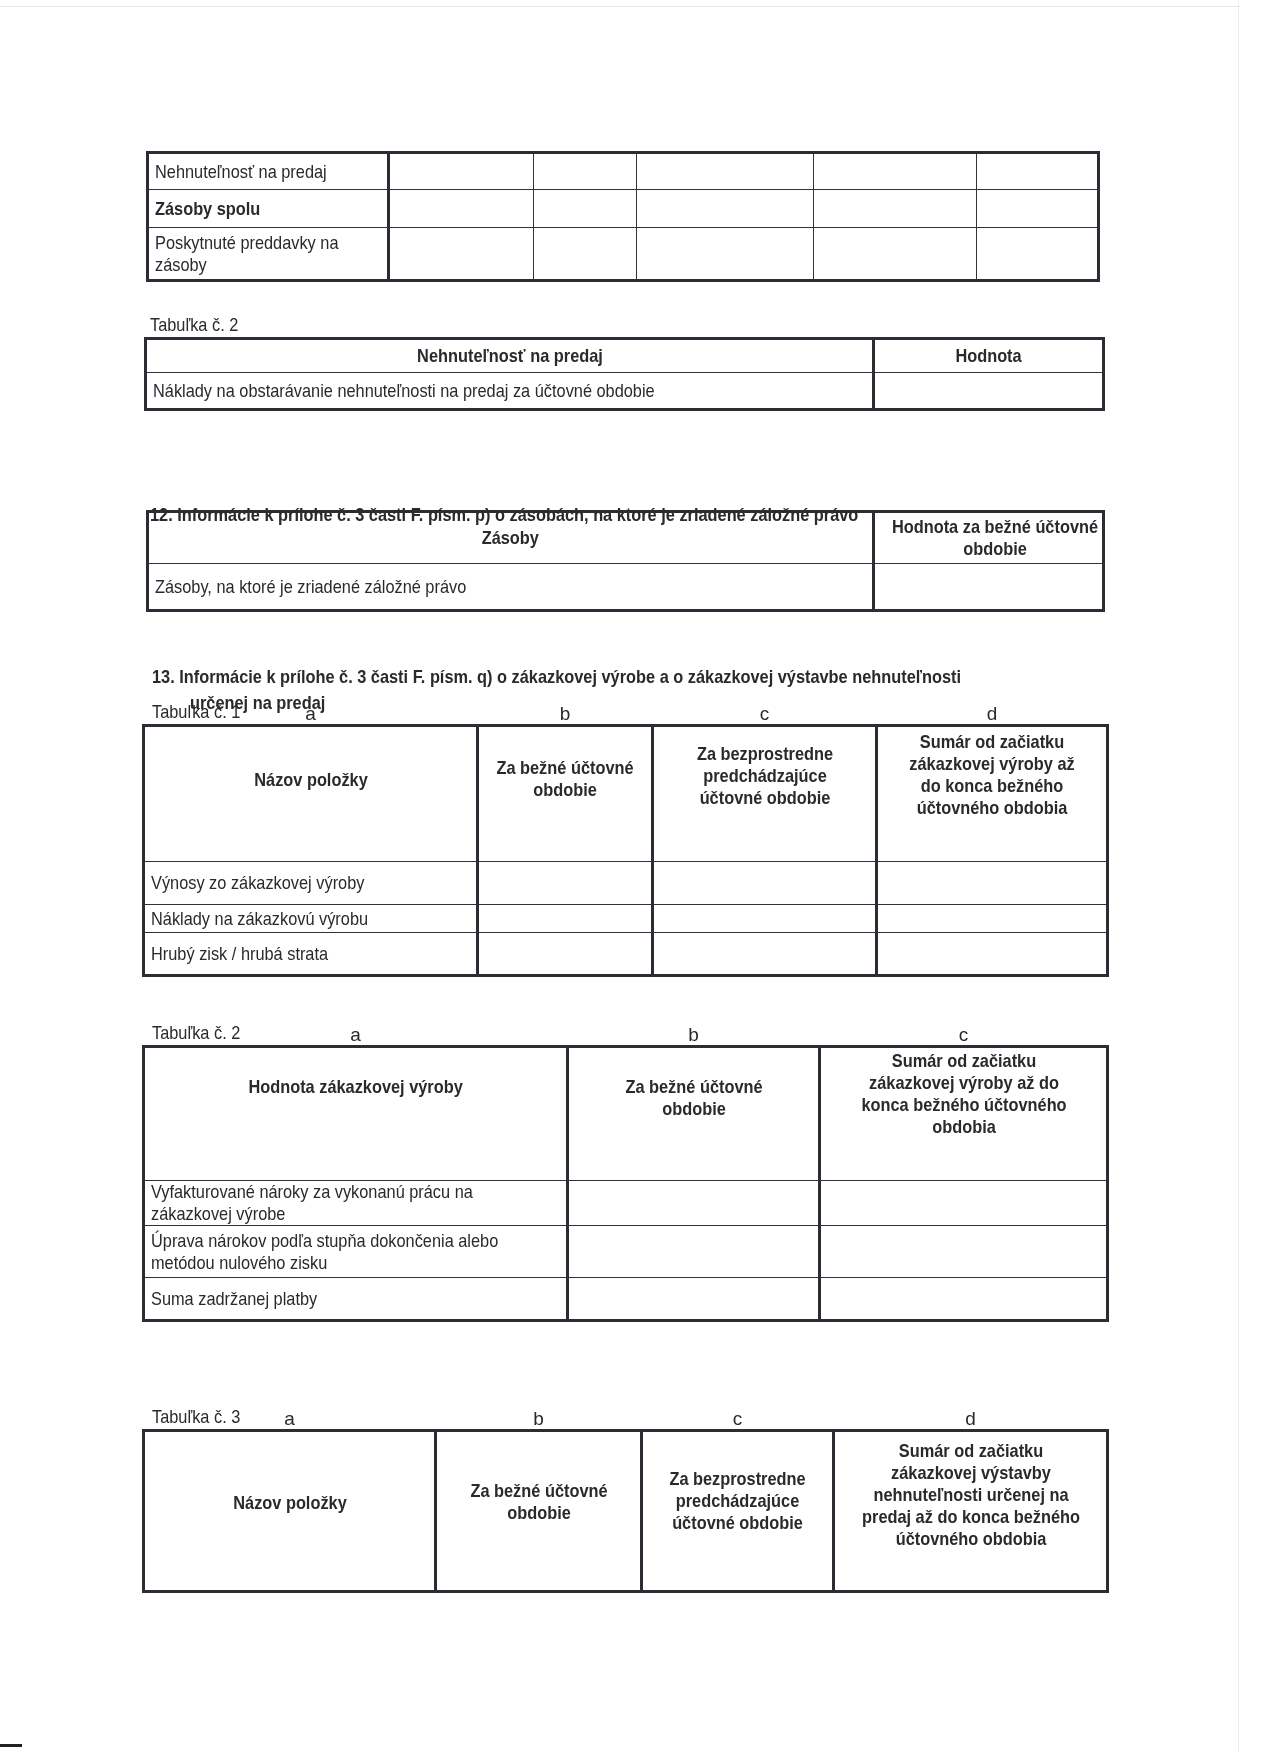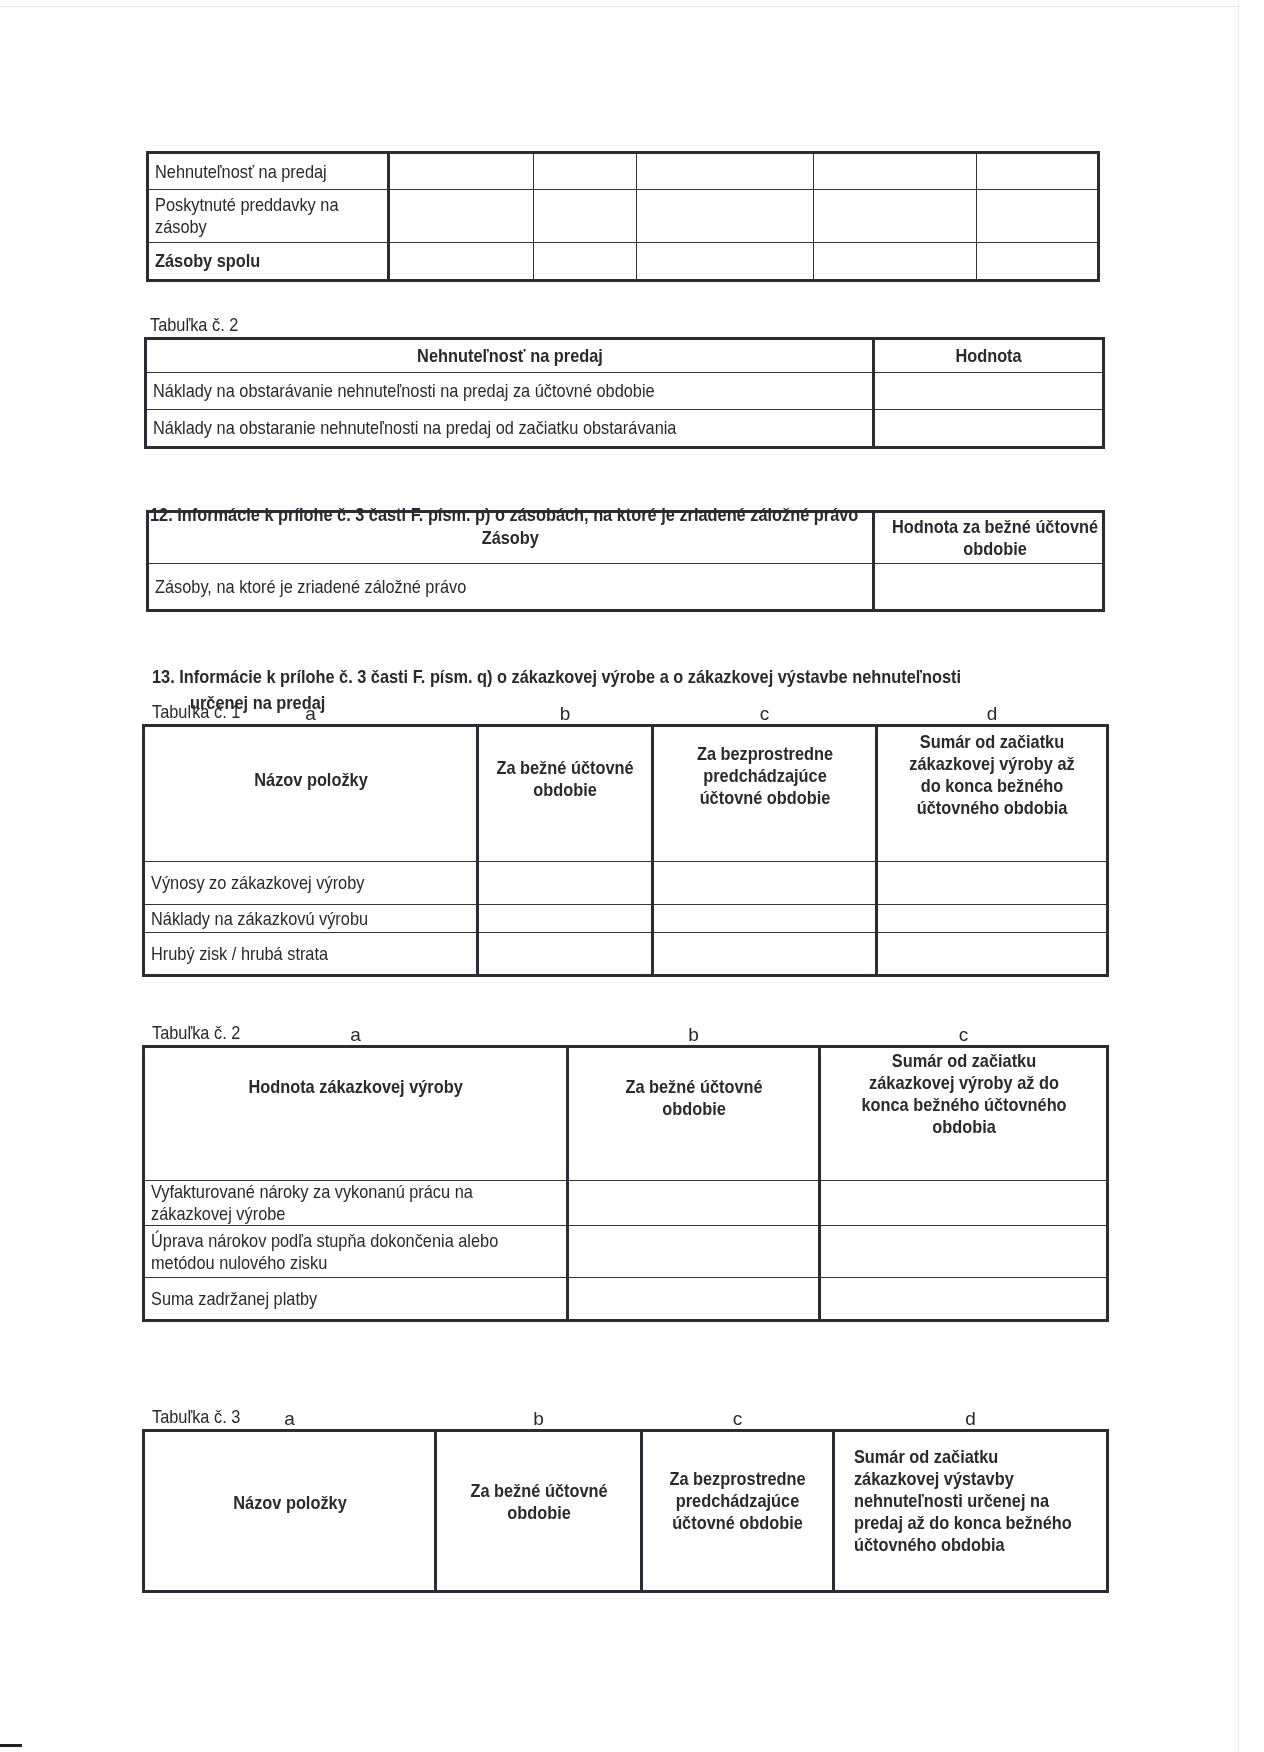--- a/index.html
+++ b/index.html
@@ -44,30 +44,30 @@
   </colgroup>
   <tbody>
       <tr style="height:37px">
     <td class="left thick-v"><span class="cond">Nehnuteľnosť na predaj</span></td>
     <td></td>
         <td></td>
         <td></td>
         <td></td>
         <td></td>
   </tr>
+  <tr style="height:38px">
+    <td class="left thick-v bold"><span class="cond">Zásoby spolu</span></td>
+    <td></td>
+        <td></td>
+        <td></td>
+        <td></td>
+        <td></td>
+  </tr>
   <tr style="height:53px">
     <td class="left thick-v"><span class="cond" style="white-space:normal; width:270px;">Poskytnuté preddavky  na zásoby</span></td>
-    <td></td>
-        <td></td>
-        <td></td>
-        <td></td>
-        <td></td>
-  </tr>
-  <tr style="height:38px">
-    <td class="left thick-v bold"><span class="cond">Zásoby spolu</span></td>
     <td></td>
         <td></td>
         <td></td>
         <td></td>
         <td></td>
   </tr>
 </tbody>
   </table>
 
 <div class="label" style="left:150px; top:314px;"><span class="cond">Tabuľka č. 2</span></div>
@@ -76,24 +76,20 @@
       <col style="width:728px">
       <col style="width:230px">
     </colgroup>
   <tbody>
       <tr style="height:34px">
     <th class="center bold thick-v"><span class="condc">Nehnuteľnosť na predaj</span></th>
     <th class="center bold"><span class="condc">Hodnota</span></th>
   </tr>
   <tr style="height:37px">
     <td class="left thick-v"><span class="cond">Náklady na obstarávanie nehnuteľnosti  na predaj za účtovné obdobie</span></td>
-    <td></td>
-  </tr>
-  <tr style="height:38px">
-    <td class="left thick-v"><span class="cond">Náklady na obstaranie nehnuteľnosti na predaj od začiatku obstarávania</span></td>
     <td></td>
   </tr>
 </tbody>
   </table>
 
 <div class="heading" style="left:150px; top:488px; text-decoration: underline;"><span class="cond">12.  Informácie k prílohe č. 3  časti F. písm. p) o zásobách, na ktoré je zriadené záložné právo</span></div>
 <table class="outer" style="left:146px; top:510px; width:956px;">
   <colgroup>
       <col style="width:726px">
       <col style="width:230px">
@@ -238,19 +234,19 @@
           </div>
         </th>
     <th class="hdr bold thick-v">
           <div class="hdr-inner">
       <div style="position:absolute; top:36px; left:0; right:0; text-align:center;"><span class="condc" style="width:185px;">Za bezprostredne predchádzajúce účtovné obdobie</span></div>
       <div class="letter">c</div>
           </div>
         </th>
     <th class="hdr bold">
           <div class="hdr-inner">
-      <div style="position:absolute; top:14px; left:0; right:0; text-align:left;"><span class="condc" style="width:270px;">Sumár od začiatku zákazkovej výstavby nehnuteľnosti určenej na predaj až do konca bežného účtovného obdobia</span></div>
+      <div style="position:absolute; top:8px; left:0; right:0; text-align:center;"><span class="condc" style="width:270px;">Sumár od začiatku zákazkovej výstavby nehnuteľnosti určenej na predaj až do konca bežného účtovného obdobia</span></div>
       <div class="letter">d</div>
           </div>
         </th>
   </tr>
 </tbody>
   </table>
 
 </body></html>

